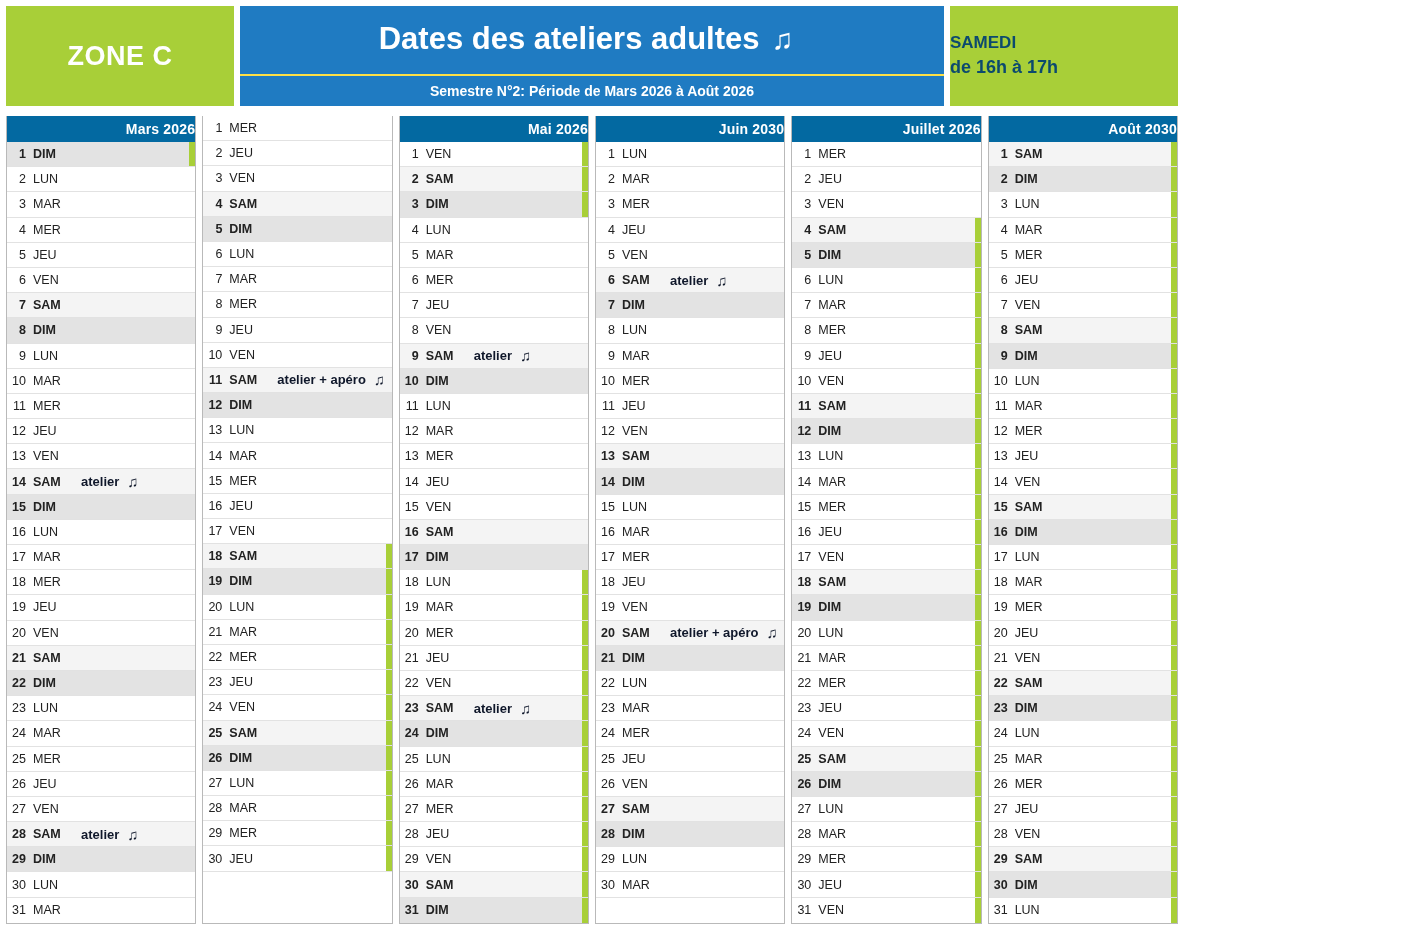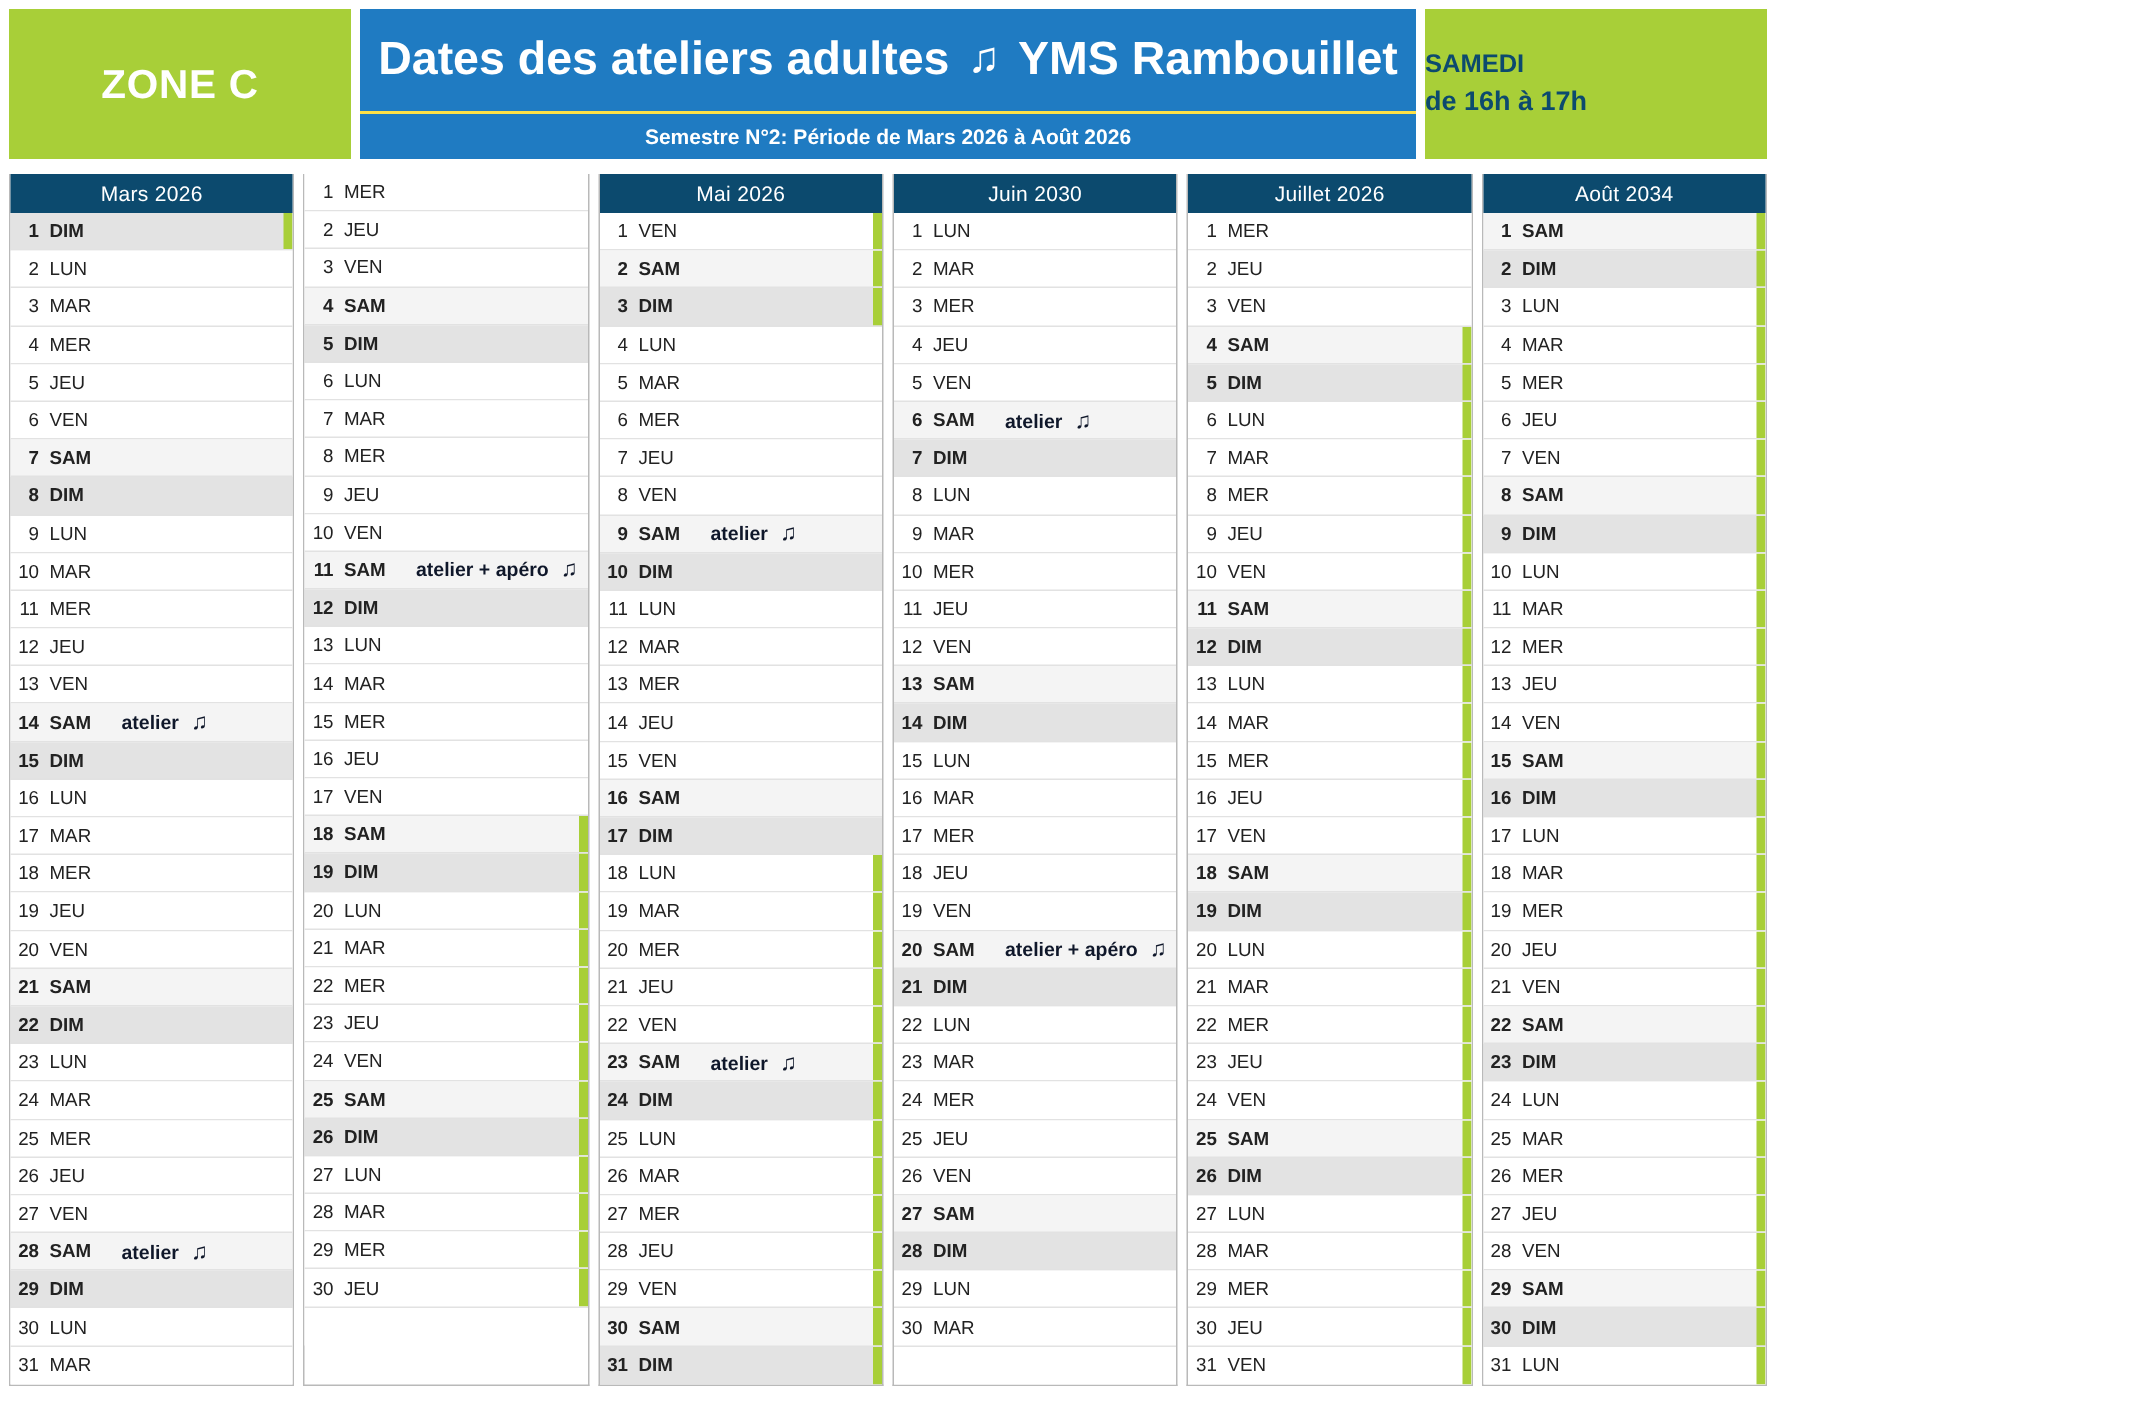--- a/index.html
+++ b/index.html
@@ -89,25 +89,25 @@
     margin-top: 10px;
   }
   .month {
     width: 228px;
     box-sizing: border-box;
     border: 1px solid #b9b9b9;
     border-top: none;
     background: #ffffff;
   }
   .month-head {
-    background: #0c4a6e;
+    background: #0369a1;
     color: #ffffff;
     font-size: 14px;
-    font-weight: normal;
-    text-align: center;
+    font-weight: bold;
+    text-align: right;
     padding: 5px 0;
     letter-spacing: 0.2px;
   }
   .day {
     position: relative;
     height: 25.2px;
     box-sizing: border-box;
     border-bottom: 1px solid #e2e2e2;
     display: flex;
     align-items: center;
@@ -158,21 +158,20 @@
 <div class="page">
 
   <div class="header">
     <div class="zone-box">
       <span>ZONE C</span>
     </div>
     <div class="title-box">
       <div class="title-main">
         <span>Dates des ateliers adultes</span>
         <span class="note">♫</span>
-        <span>YMS Rambouillet</span>
       </div>
       <div class="title-sub">Semestre N°2: Période de Mars 2026 à Août 2026</div>
     </div>
     <div class="time-box">
       <div class="t1">SAMEDI</div>
       <div class="t2">de 16h à 17h</div>
     </div>
   </div>
 
   <div class="months">
@@ -891,21 +890,21 @@
           <span class="dow">JEU</span>
           <span class="vac"></span>
         </div>
         <div class="day">
           <span class="num">31</span>
           <span class="dow">VEN</span>
           <span class="vac"></span>
         </div>
       </div>
       <div class="month">
-        <div class="month-head">Août 2034</div>
+        <div class="month-head">Août 2030</div>
         <div class="day sat">
           <span class="num">1</span>
           <span class="dow">SAM</span>
           <span class="vac"></span>
         </div>
         <div class="day sun">
           <span class="num">2</span>
           <span class="dow">DIM</span>
           <span class="vac"></span>
         </div>

